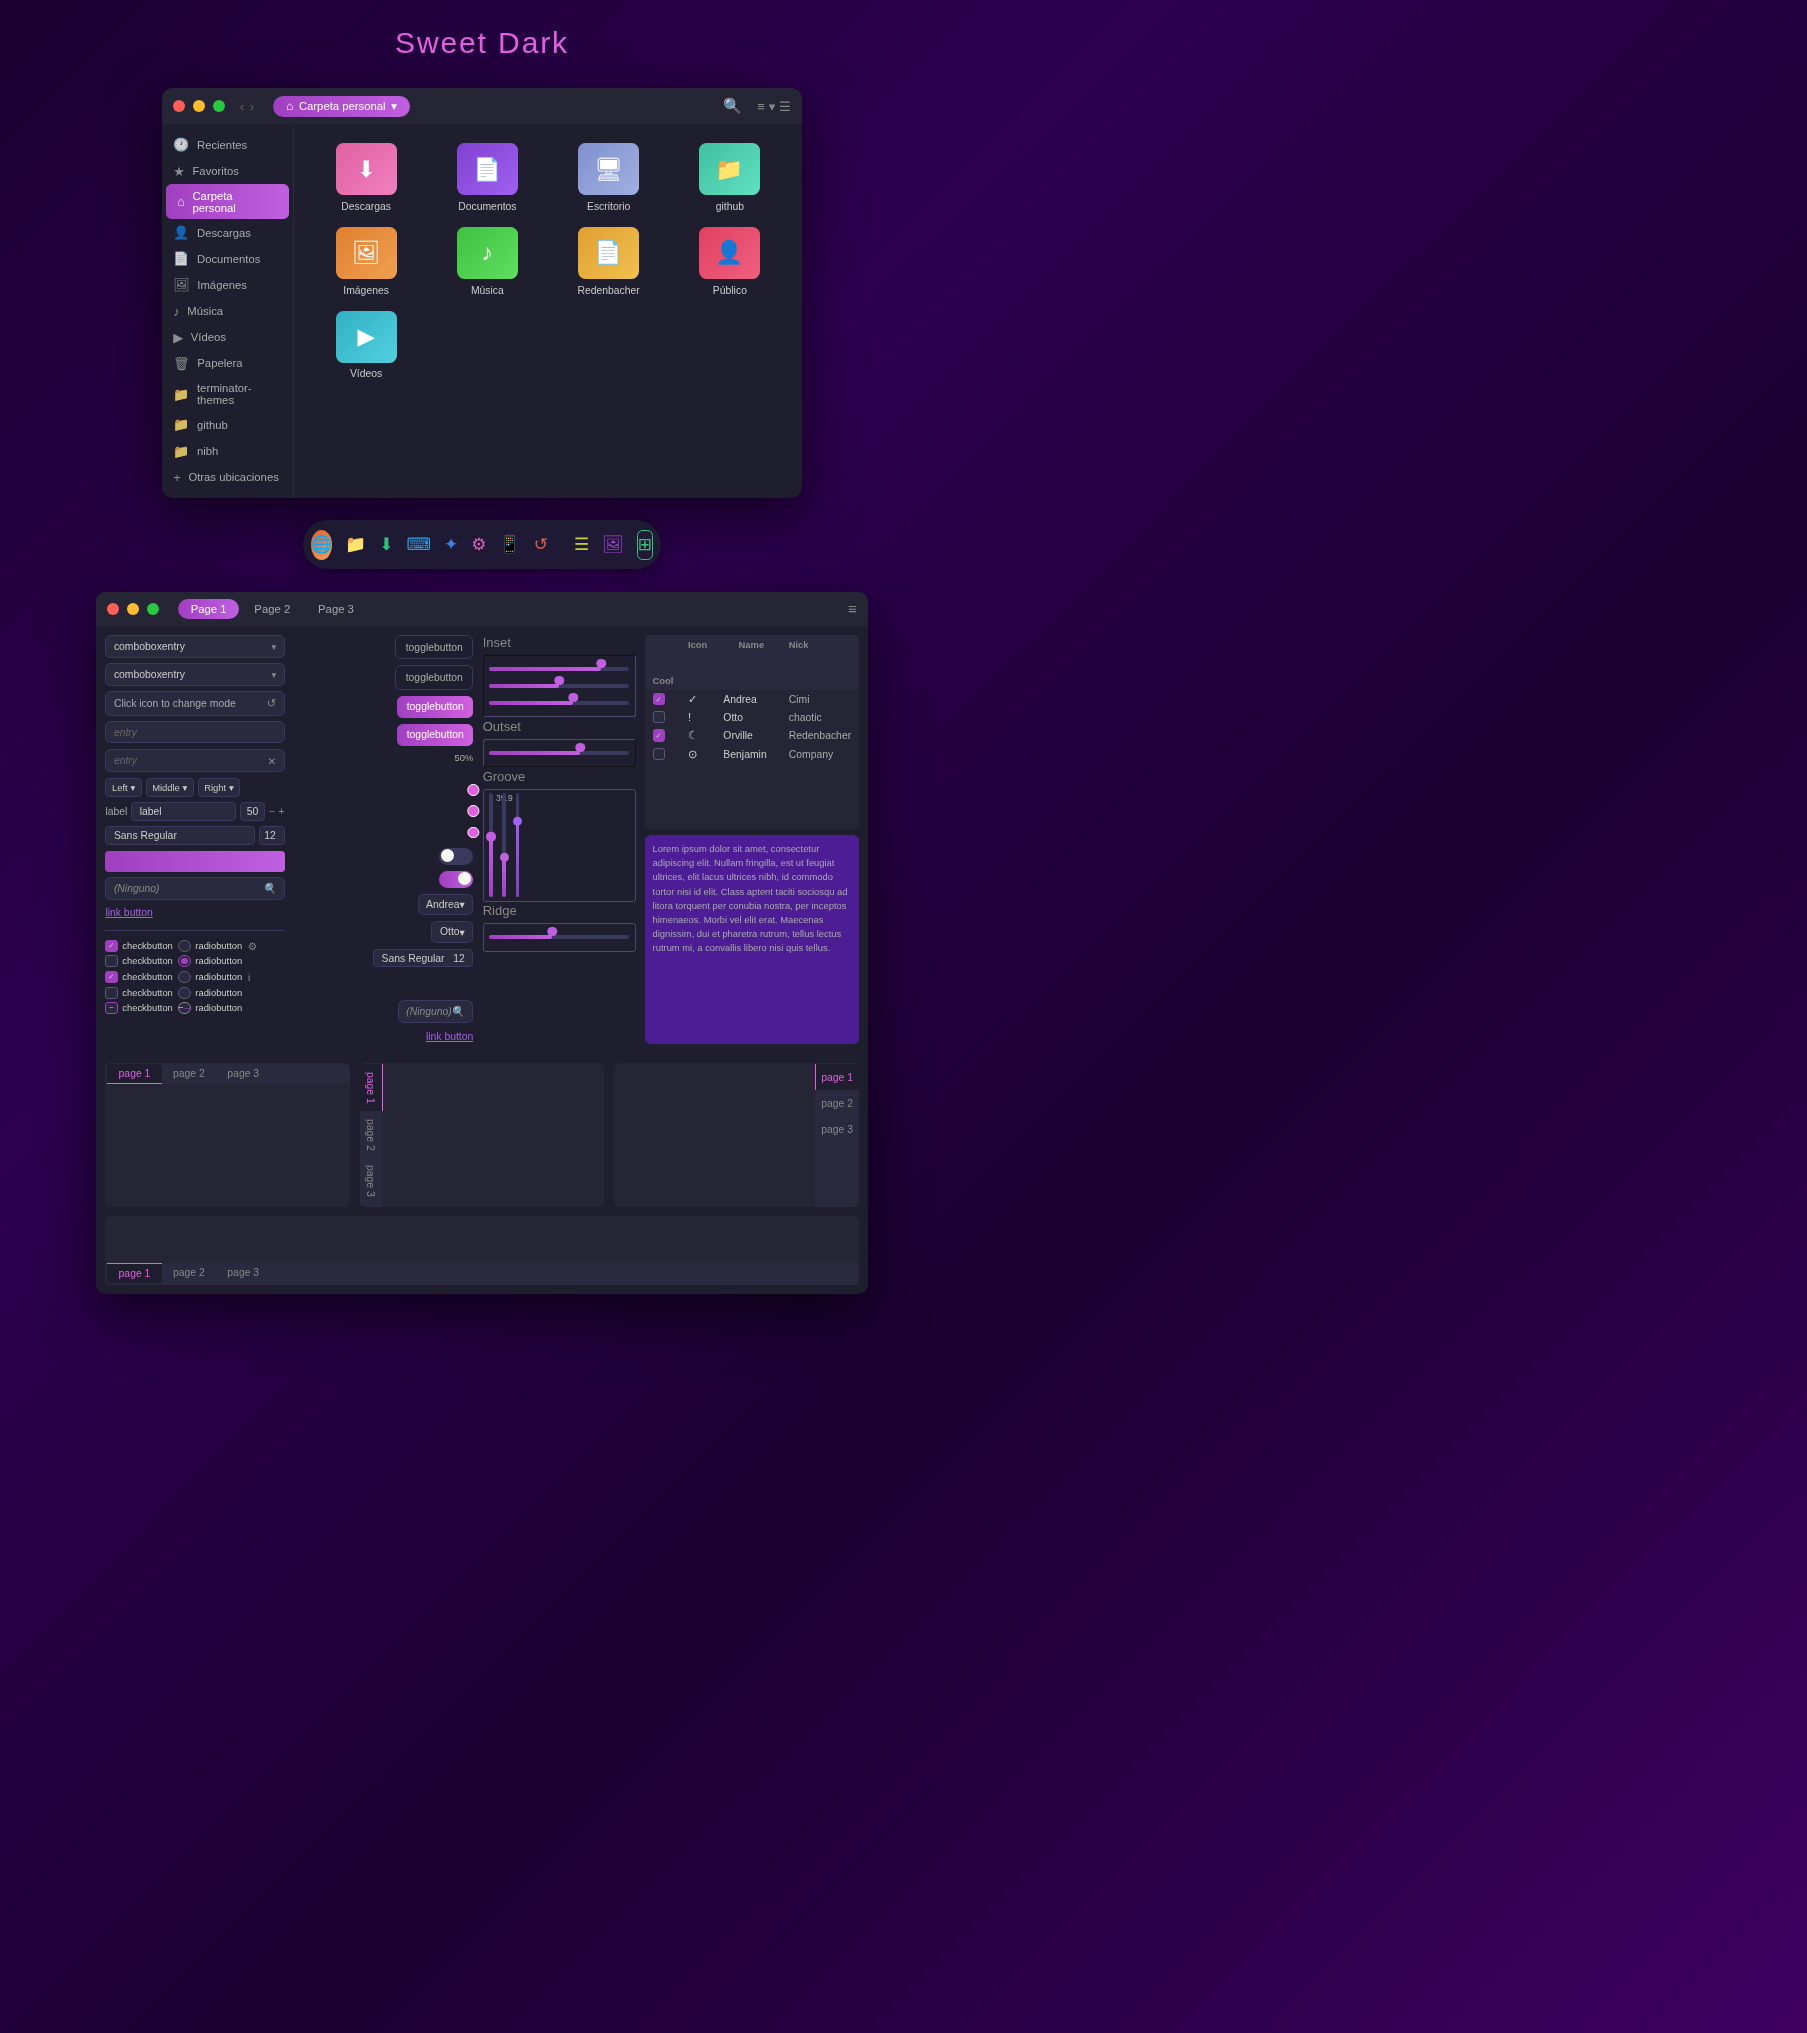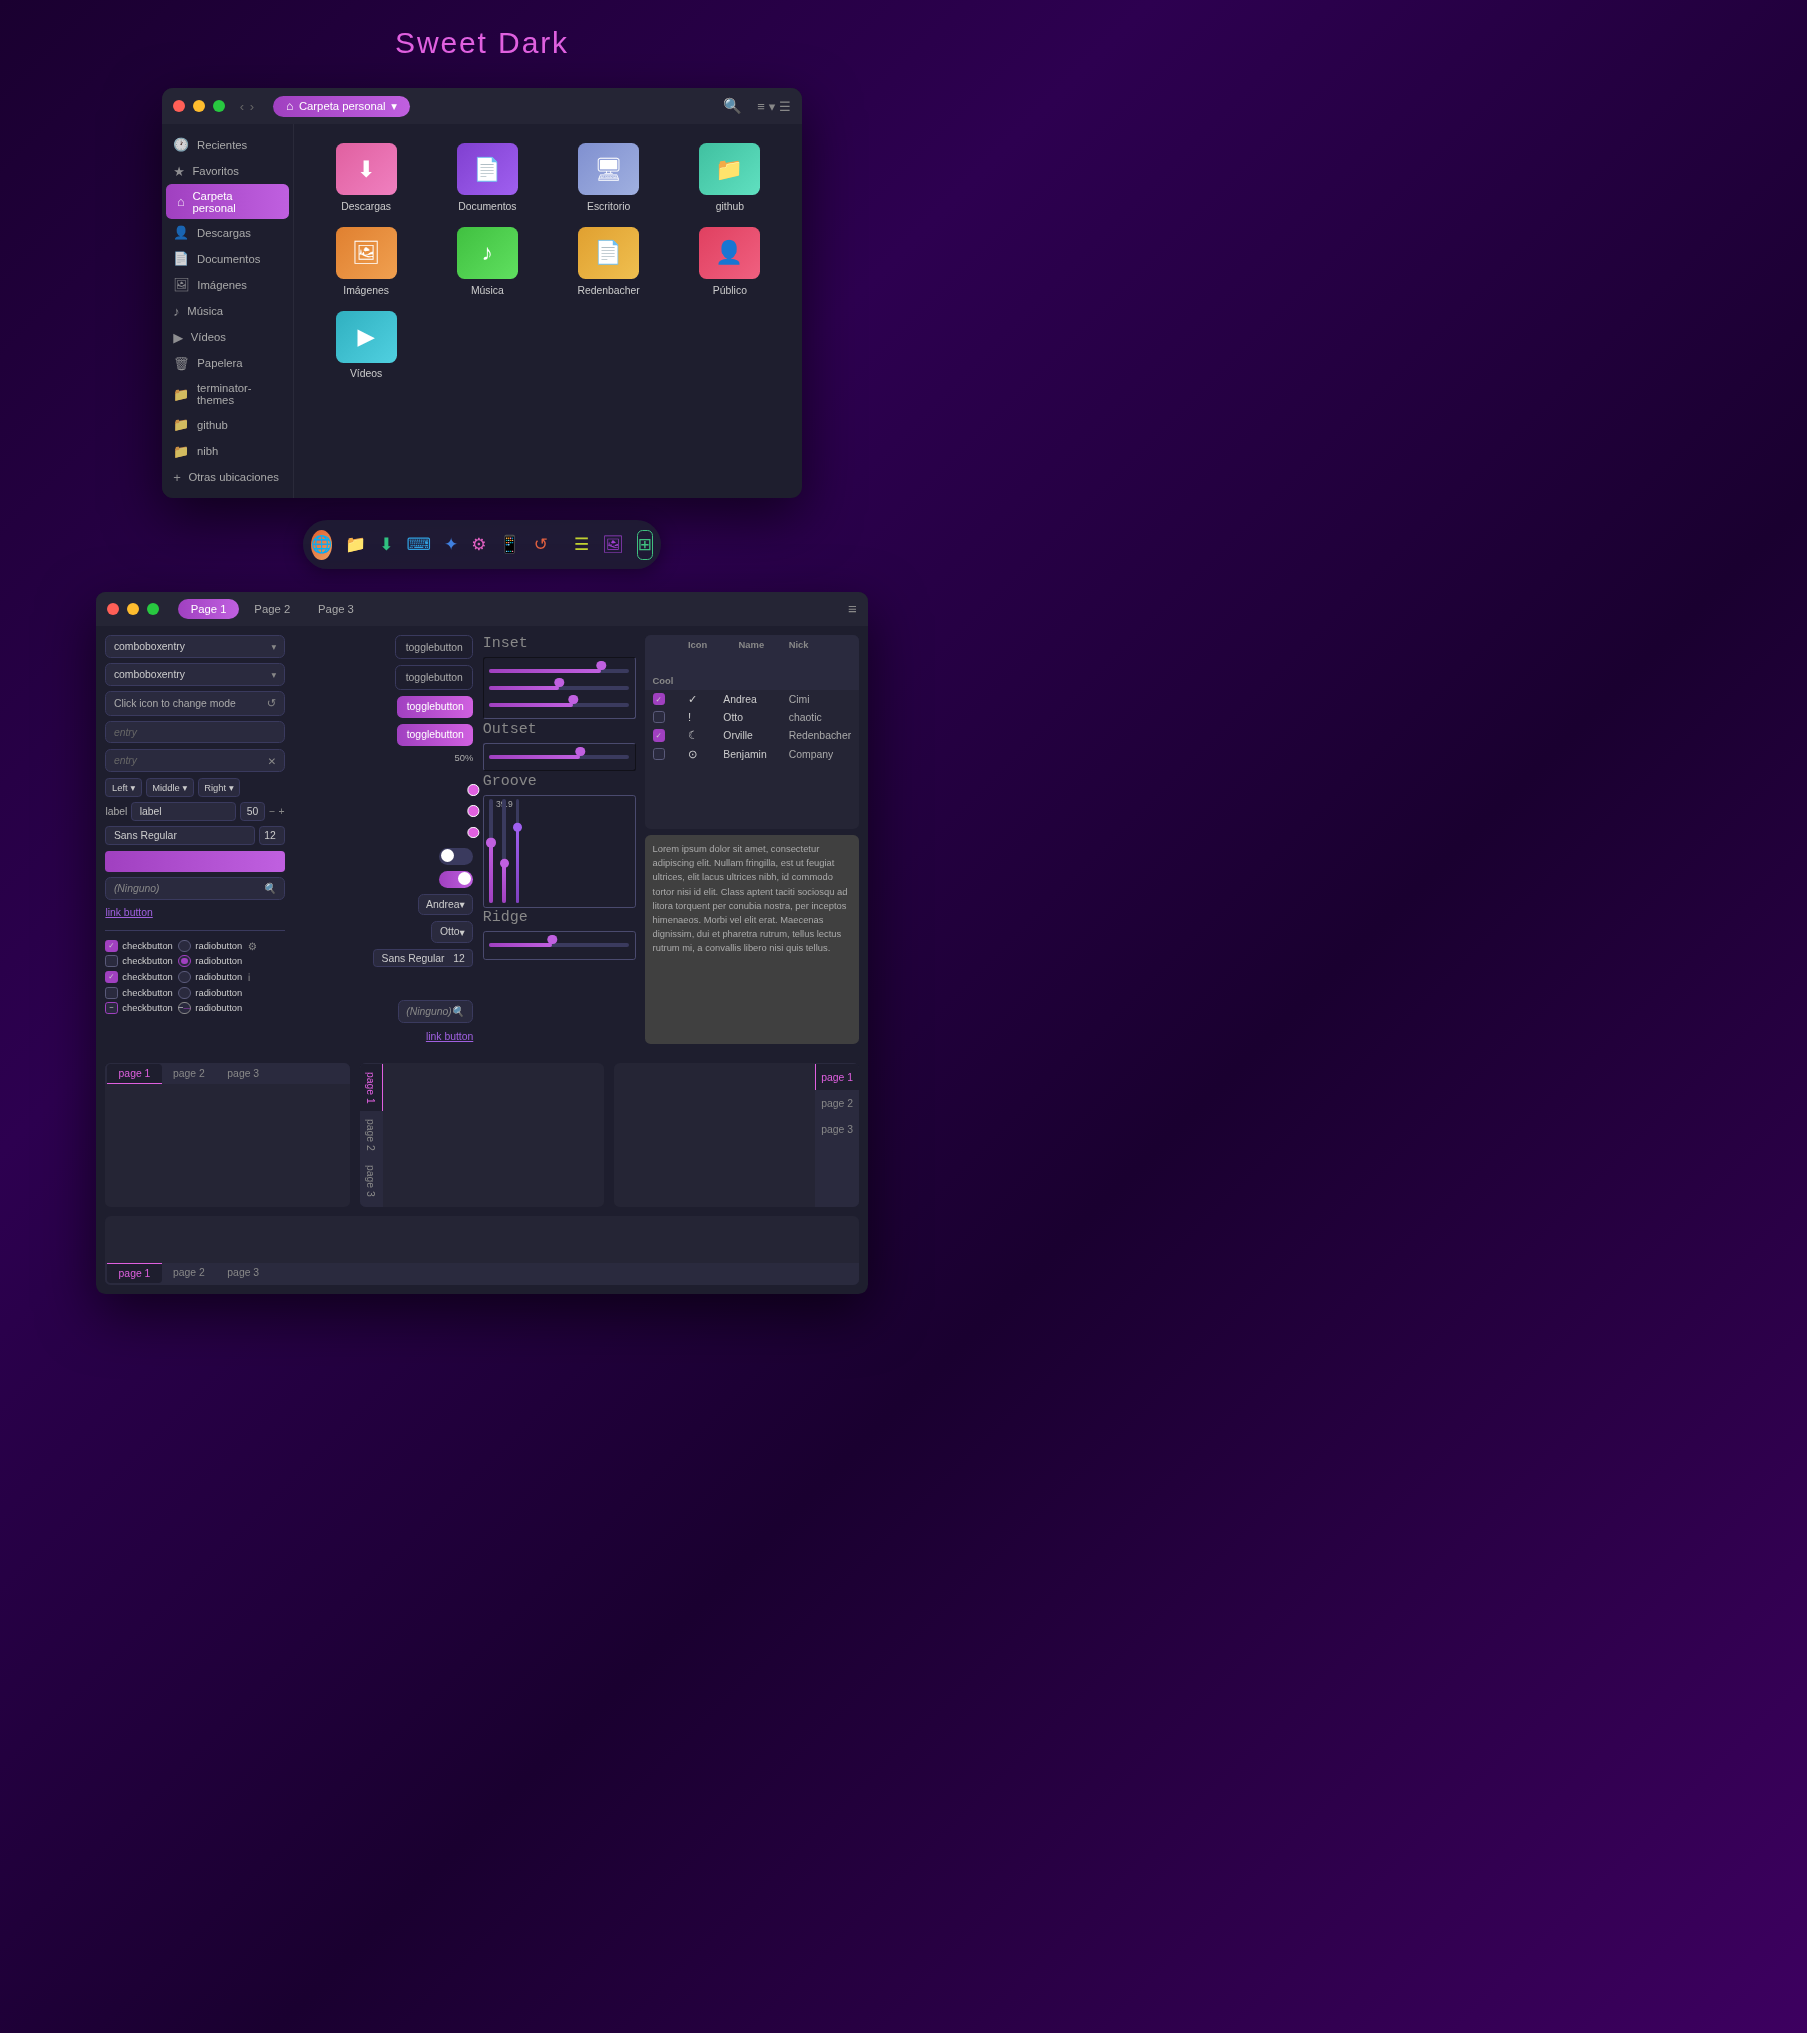--- a/index.html
+++ b/index.html
@@ -449,21 +449,21 @@
       border-radius: 1.9px;
     }
     .hscale-thumb {
       position: absolute;
       top: -2.8px;
       width: 9.4px; height: 9.4px;
       border-radius: 50%;
       background: #c060e0;
       transform: translateX(-50%);
     }
-    .frame-label { font-size: 15px; color: #888; margin-bottom: 2.8px; font-family: Liberation Mono, monospace; }
+    .frame-label { font-size: 13px; color: #888; margin-bottom: 2.8px; }
 
     
     .gtk-treeview {
       flex: 1;
       background: #252535;
       border-radius: 5.6px;
       overflow: hidden;
     }
     .tv-header {
       display: flex;
@@ -485,21 +485,21 @@
       color: #ccc;
     }
     .tv-cell-cool { width: 26px; }
     .tv-cell-icon { width: 26px; font-size: 11.3px; }
     .tv-cell-name { width: 56px; }
     .tv-cell-nick { flex: 1; color: #aaa; }
 
     
     .gtk-textarea {
       flex: 1;
-      background: #404040;
+      background: #4c1d95;
       border-radius: 5.6px;
       padding: 7.5px;
       font-size: 9.4px;
       color: #aaa;
       line-height: 1.5;
     }
 
     
     .notebook-section {
       display: flex;

